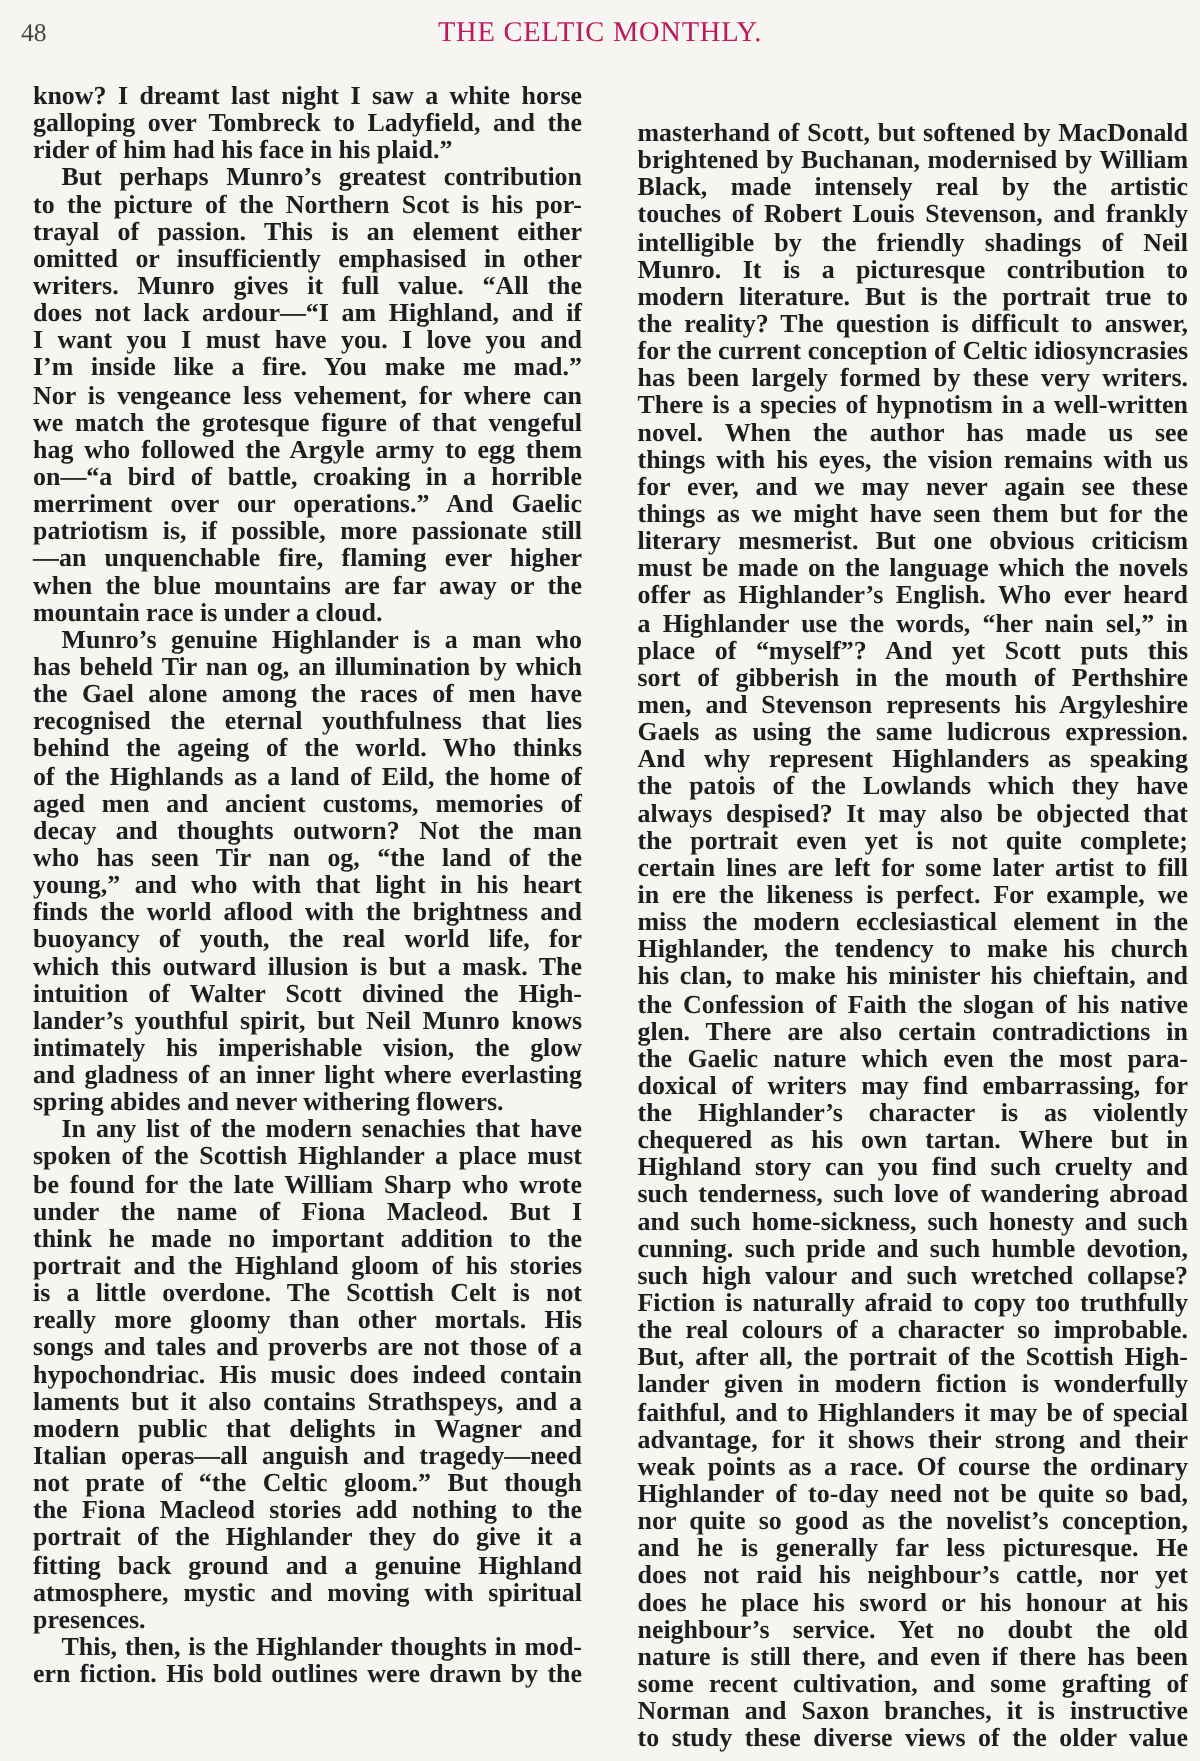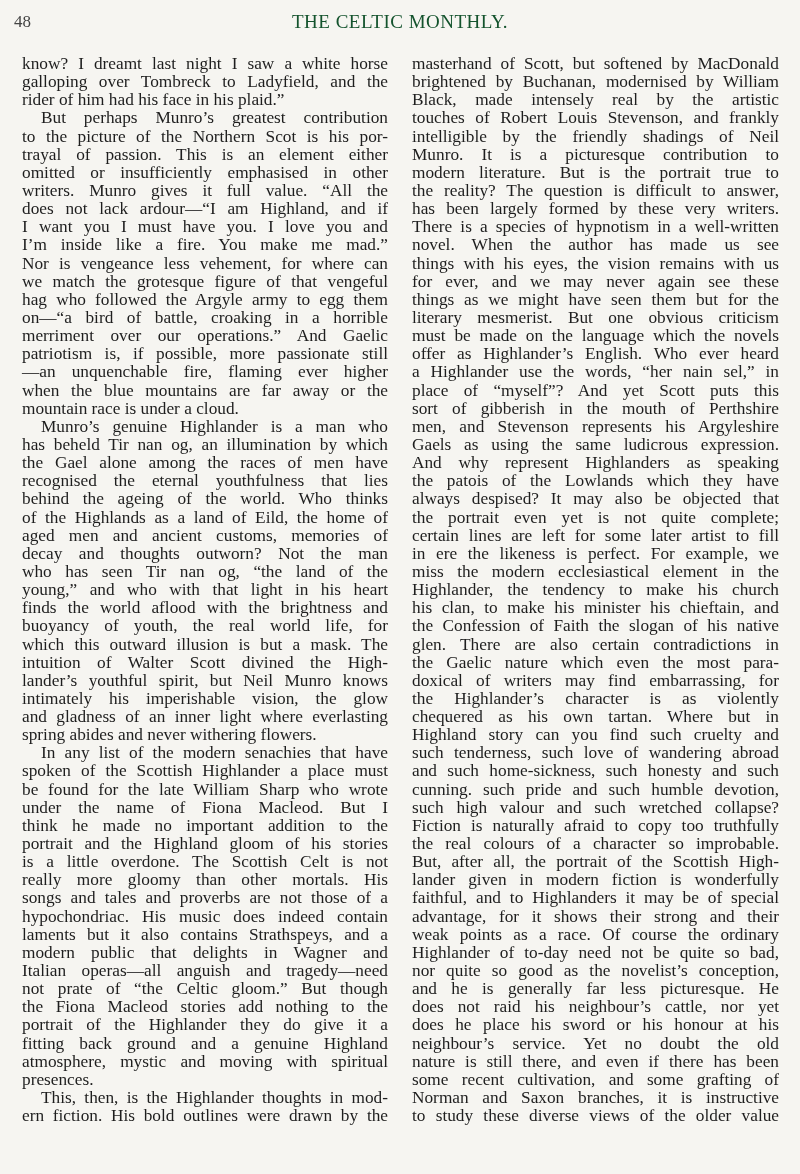--- a/index.html
+++ b/index.html
@@ -13,28 +13,28 @@
   .page { position: absolute; left: 0; top: 0; width: 800px; height: 837px; }
   .header {
     position: absolute; top: 6px; left: 0; width: 800px; height: 30px;
   }
   .page-number {
     position: absolute; left: 14px; top: 6px;
     font-size: 17px; color: #444;
   }
   .running-title {
     position: absolute; left: 0; width: 800px; top: 5px;
-    text-align: center; font-size: 19px; letter-spacing: 0.5px; color: #14532d;
+    text-align: center; font-size: 19px; letter-spacing: 0.5px; color: #be185d;
   }
   .column {
     position: absolute; top: 55px;
-    font-size: 17.3px; line-height: 18.15px;
+    font-size: 17.3px; line-height: 18.15px; font-weight: bold;
   }
   .col-left { left: 22px; width: 366px; }
-  .col-right { left: 412px; width: 367px; }
+  .col-right { left: 425px; width: 367px; margin-top: 25px; }
   .line {
     display: block; height: 18.15px; white-space: nowrap;
     text-align: justify; text-align-last: justify;
   }
   .line.last { text-align-last: left; }
   .line.indent { padding-left: 19px; }
 </style>
 </head>
 <body>
 
@@ -107,20 +107,21 @@
     </div>
   <div class="column col-right" id="col-right">
       <span class="line">masterhand of Scott, but softened by MacDonald</span>
       <span class="line">brightened by Buchanan, modernised by William</span>
       <span class="line">Black, made intensely real by the artistic</span>
       <span class="line">touches of Robert Louis Stevenson, and frankly</span>
       <span class="line">intelligible by the friendly shadings of Neil</span>
       <span class="line">Munro.  It is a picturesque contribution to</span>
       <span class="line">modern literature.  But is the portrait true to</span>
       <span class="line">the reality?  The question is difficult to answer,</span>
+      <span class="line">for the current conception of Celtic idiosyncrasies</span>
       <span class="line">has been largely formed by these very writers.</span>
       <span class="line">There is a species of hypnotism in a well-written</span>
       <span class="line">novel.  When the author has made us see</span>
       <span class="line">things with his eyes, the vision remains with us</span>
       <span class="line">for ever, and we may never again see these</span>
       <span class="line">things as we might have seen them but for the</span>
       <span class="line">literary mesmerist.  But one obvious criticism</span>
       <span class="line">must be made on the language which the novels</span>
       <span class="line">offer as Highlander’s English.  Who ever heard</span>
       <span class="line">a Highlander use the words, “her nain sel,” in</span>

